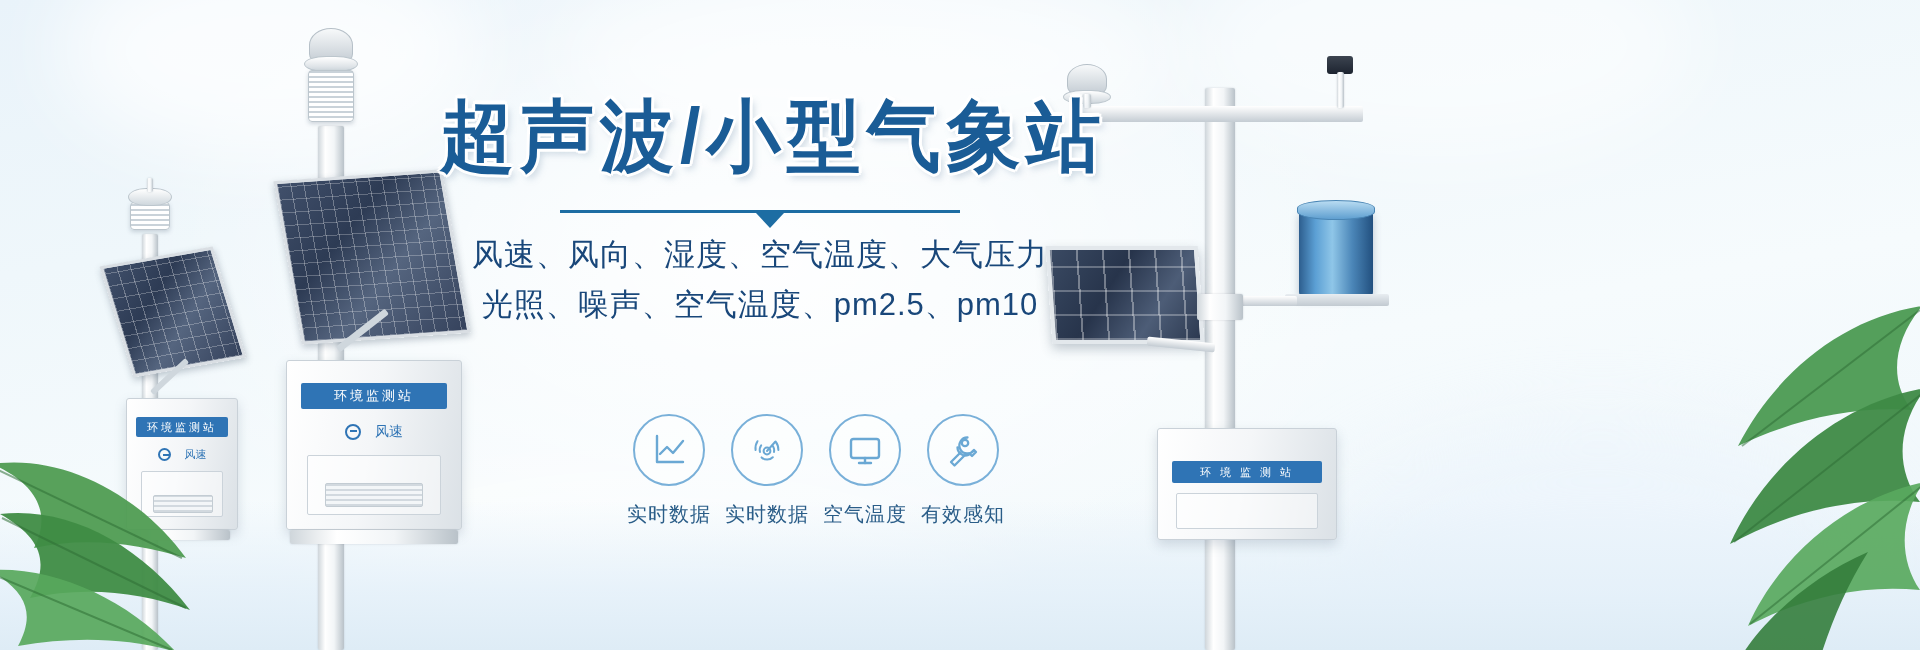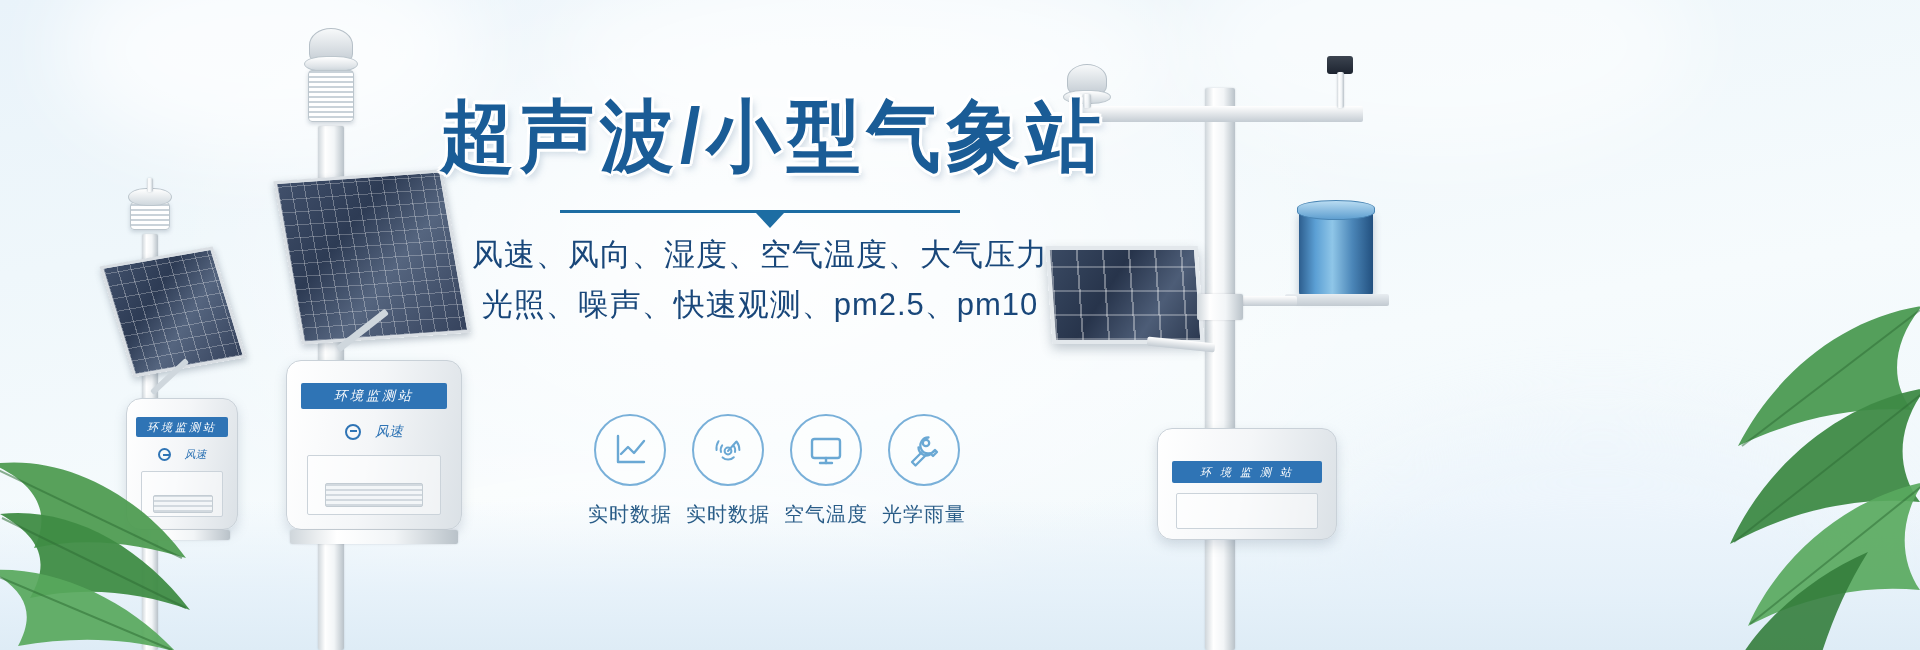--- a/index.html
+++ b/index.html
@@ -50,21 +50,21 @@
   }
 
   .sub {
     font-size:31px; line-height:1.62; color:#19477a;
     letter-spacing:1px; font-weight:400; white-space:nowrap;
   }
 
   
   .features {
     position:absolute; left:542px; top:414px; width:470px;
-    display:flex; justify-content:center;
+    display:flex; justify-content:flex-end;
   }
   .feature { width:98px; text-align:center; }
   .circle {
     width:72px; height:72px; margin:0 auto; border:2px solid #79b0d9;
     border-radius:50%; display:flex; align-items:center; justify-content:center;
     background:rgba(255,255,255,0.35);
   }
   .circle svg { display:block; }
   .f-label {
     margin-top:15px; font-size:20px; color:#2a5d88; letter-spacing:1px; white-space:nowrap;
@@ -81,21 +81,21 @@
   .panel {
     position:absolute;
     background:
       repeating-linear-gradient(90deg, rgba(255,255,255,0.30) 0 1px, rgba(255,255,255,0) 1px 13px),
       repeating-linear-gradient(0deg,  rgba(255,255,255,0.26) 0 1px, rgba(255,255,255,0) 1px 13px),
       linear-gradient(135deg,#41506b 0%,#2d3b54 35%,#55657f 60%,#35425c 100%);
     border:3px solid #d9dee3; box-shadow:0 3px 7px rgba(60,80,100,0.3);
   }
   .cab {
     position:absolute; background:linear-gradient(100deg,#ffffff 0%,#f4f6f8 48%,#dbe1e6 100%);
-    border:1px solid #c9d1d8; border-radius:15px; box-shadow:0 5px 12px rgba(90,110,130,0.22);font-style:italic;
+    border:1px solid #c9d1d8; border-radius:3px; box-shadow:0 5px 12px rgba(90,110,130,0.22);
   }
   .cab-strip {
     position:absolute; left:8%; right:8%; height:20px; background:#2f74b5;
     border-radius:2px; color:#fff; font-size:11px; letter-spacing:3px;
     display:flex; align-items:center; justify-content:center; white-space:nowrap;
   }
   .cab-logo {
     position:absolute; left:0; right:0; font-size:11px; color:#2f74b5;
     display:flex; align-items:center; justify-content:center; gap:14px; white-space:nowrap;
   }
@@ -279,21 +279,21 @@
 
   <div class="center-block">
     <div class="title">超声波/小型气象站</div>
 
     <div class="divider-wrap">
       <div class="divider-line"></div>
       <div class="divider-tri"></div>
     </div>
 
     <div class="sub">风速、风向、湿度、空气温度、大气压力</div>
-    <div class="sub">光照、噪声、快速观测、pm2.5、pm10</div>
+    <div class="sub">光照、噪声、空气温度、pm2.5、pm10</div>
   </div>
 
   <div class="features">
 
     <div class="feature">
       <div class="circle">
         <svg width="40" height="40" viewBox="0 0 40 40">
           <g fill="none" stroke="#6aa8d4" stroke-width="2.4" stroke-linecap="round" stroke-linejoin="round">
             <path d="M8 6 L8 32 L34 32"></path>
             <path d="M11 24 L18 17 L24 23 L34 11"></path>
@@ -336,18 +336,18 @@
     <div class="feature">
       <div class="circle">
         <svg width="40" height="40" viewBox="0 0 40 40">
           <g fill="none" stroke="#6aa8d4" stroke-width="2.3" stroke-linecap="round" stroke-linejoin="round">
             <path d="M24.5 7.5 A8 8 0 1 0 31 20 L33 22 L29 26 L27 24 A8 8 0 0 1 14.5 17.5"></path>
             <path d="M17.5 22.5 L8 32 L11.5 35.5 L21 26"></path>
             <circle cx="22" cy="13" r="3.2"></circle>
           </g>
         </svg>
       </div>
-      <div class="f-label">光学雨量</div>
+      <div class="f-label">有效感知</div>
     </div>
 
   </div>
 
 </div>
 
 </body></html>

